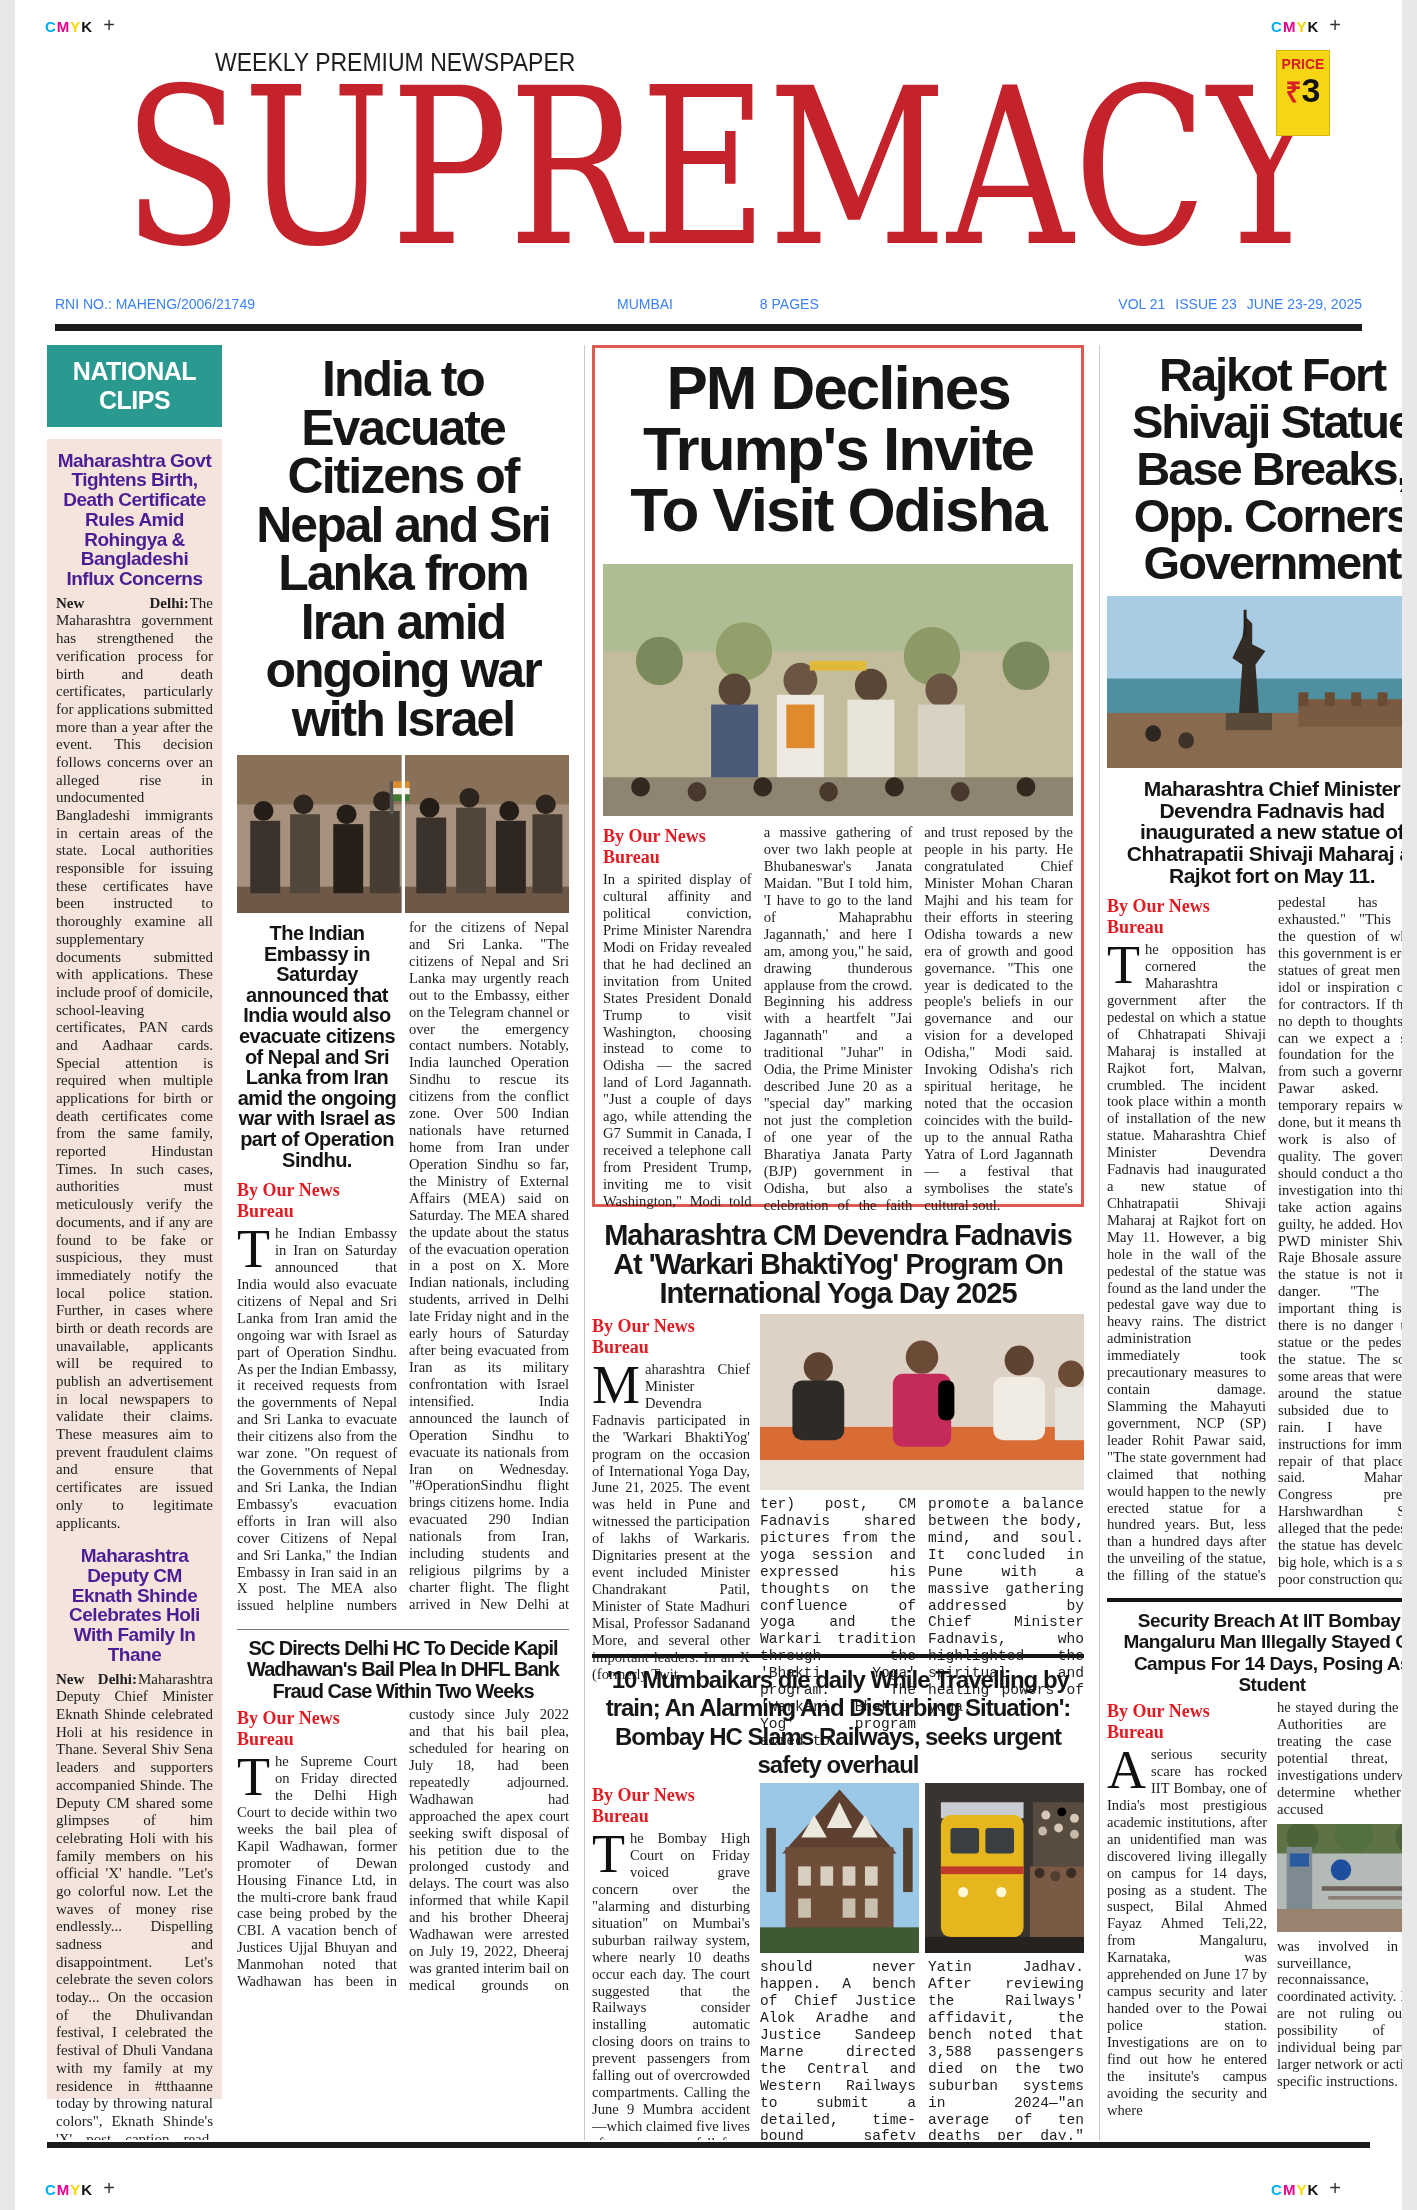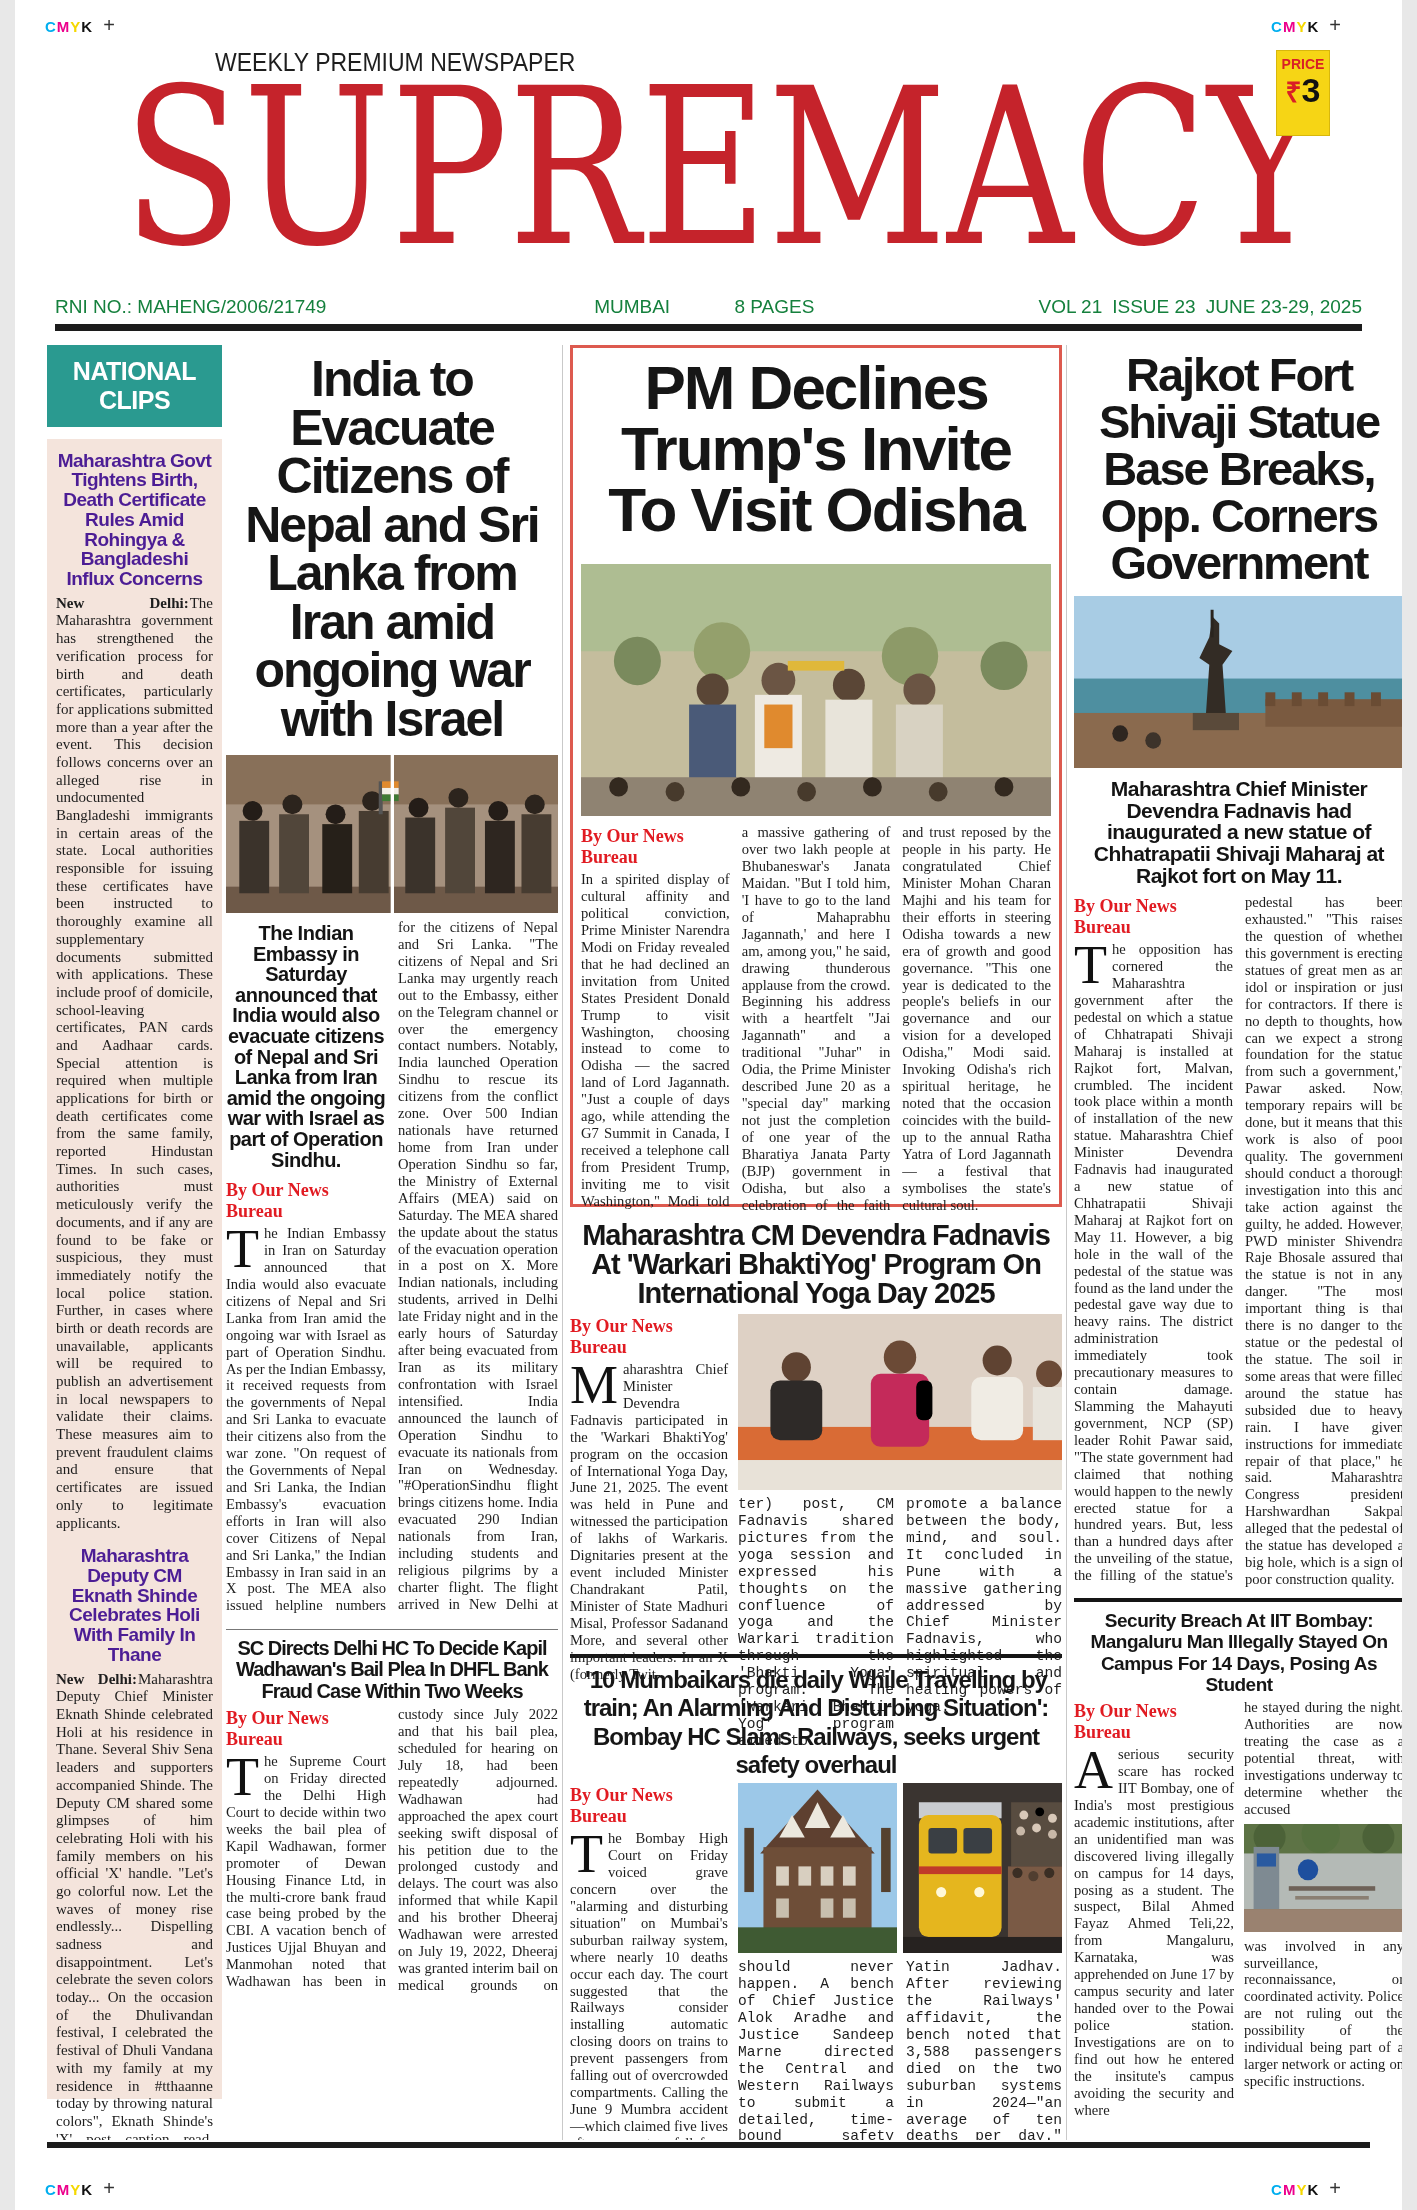--- a/index.html
+++ b/index.html
@@ -15,28 +15,28 @@
   .weekly{position:absolute;top:48px;left:200px;font-family:"Liberation Sans",sans-serif;
           font-size:25px;color:#1e1e1e;letter-spacing:0;transform:scaleX(.92);transform-origin:left;}
   .masthead-svg{position:absolute;top:55px;left:103px;width:1210px;height:218px;}
   .price-box{position:absolute;top:50px;right:72px;width:54px;height:86px;background:#f6d515;
              text-align:center;box-shadow:0 0 0 1px #d8b70c inset;}
   .price-label{font-family:"Liberation Sans",sans-serif;font-weight:700;font-size:14px;color:#d91f26;margin-top:6px;}
   .price-value{font-family:"Liberation Sans",sans-serif;font-weight:700;font-size:34px;color:#111;line-height:1.1;}
   .price-value .rupee{color:#d91f26;font-size:28px;}
   
   .infobar{position:absolute;top:296px;left:40px;right:40px;display:flex;align-items:baseline;
-           font-family:"Liberation Sans",sans-serif;font-size:19px;color:#15803d;}
+           font-family:"Liberation Sans",sans-serif;font-size:14px;color:#3b82f6;}
   .infobar .sp1{flex-grow:5}.infobar .sp2{flex-grow:1.2}.infobar .sp3{flex-grow:4}
   .infobar .grp span{margin-left:10px;text-align:right;}
   .rule-thick{position:absolute;top:324px;left:40px;right:40px;height:7px;background:#1c1c1c;}
   .bottom-rule{position:absolute;top:2142px;left:32px;right:32px;height:6px;background:#1c1c1c;}
   
   .content{position:absolute;top:345px;left:32px;width:1353px;height:1795px;display:grid;
-           grid-template-columns:175px 332px 500px 338px;column-gap:4px;}
+           grid-template-columns:175px 332px 500px 338px;column-gap:15px;}
   .content > div{overflow:hidden;}
   .colsep{border-left:1px solid #c9c9c9;padding-left:7px;}
   
   .hl{font-family:"Liberation Sans",sans-serif;font-weight:700;color:#161616;text-align:center;margin:0;}
   .body{font-size:14.6px;line-height:1.16;text-align:justify;margin:0;}
   .byline{font-family:"Liberation Serif",serif;font-weight:700;color:#e11b22;font-size:18px;margin:2px 0 3px 0;}
   .dateline{font-weight:700;margin-right:1px;}
   .dropcap{float:left;font-size:54px;line-height:.8;padding:3px 5px 0 0;font-weight:400;color:#111;}
   .caption{font-family:"Liberation Sans",sans-serif;font-weight:700;font-size:20px;line-height:1.03;
            text-align:center;letter-spacing:-.5px;color:#141414;margin:4px 0 10px 0;}

